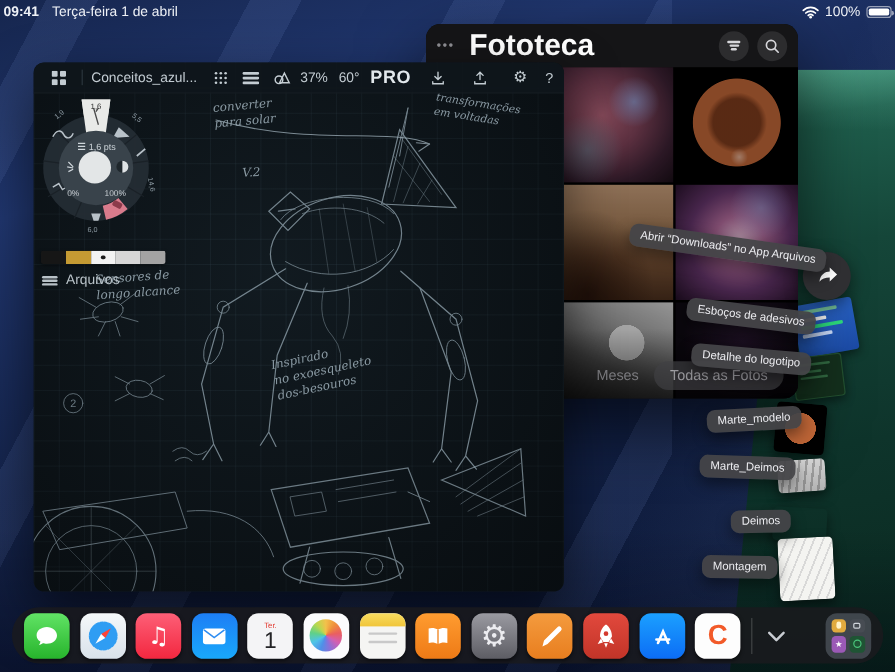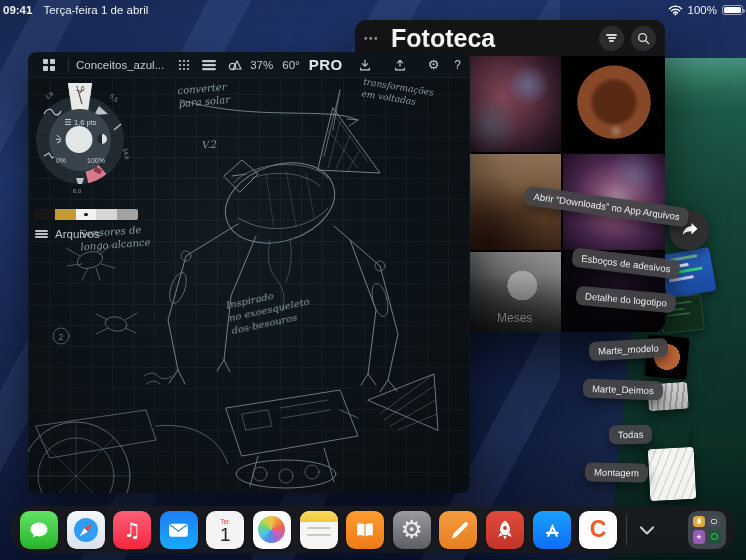--- a/index.html
+++ b/index.html
@@ -228,20 +228,21 @@
       <div class="tile p-desert"></div>
       <div class="tile p-nebula2"></div>
       <div class="tile p-hidden1"></div>
       <div class="tile p-observatory"></div>
       <div class="tile p-dark"></div>
     </div>
     <div class="ft-dim"></div>
     <div class="ft-fade"></div>
     <div class="ft-seg">
       <span class="seg-plain">Meses</span>
+      <span class="seg-pill">Todas as Fotos</span>
     </div>
     <div class="ft-header">
       <span class="ft-more">•••</span>
       <span class="ft-title">Fototeca</span>
       <span class="ft-sp"></span>
       <span class="circle-btn filter-lines">
         <span>
             <i style="width:11px"></i>
             <i style="width:8px"></i>
             <i style="width:5px"></i>
@@ -457,21 +458,21 @@
   <div class="drag-label" style="left:572px;top:254px;transform:rotate(7deg)">Esboços de adesivos</div>
   <div class="drag-label" style="left:576px;top:290px;transform:rotate(5deg)">Detalhe do logotipo</div>
 
   <div class="thumb t-mars" style="left:646px;top:336px;width:42px;height:42px;transform:rotate(5deg)"></div>
   <div class="drag-label" style="left:589px;top:340px;transform:rotate(-3deg)">Marte_modelo</div>
 
   <div class="thumb t-gray" style="left:648px;top:383px;width:40px;height:27px;transform:rotate(-4deg)"></div>
   <div class="drag-label" style="left:583px;top:380px;transform:rotate(2deg)">Marte_Deimos</div>
 
   <div class="thumb t-tan" style="left:644px;top:423px;width:45px;height:28px;transform:rotate(3deg)"></div>
-  <div class="drag-label" style="left:609px;top:425px;transform:rotate(-1deg)">Todas</div>
+  <div class="drag-label" style="left:609px;top:425px;transform:rotate(-1deg)">Deimos</div>
 
   <div class="thumb t-white" style="left:649px;top:448px;width:46px;height:52px;transform:rotate(-3deg)"></div>
   <div class="drag-label" style="left:585px;top:463px;transform:rotate(1deg)">Montagem</div>
 
   <div class="dock">
     <div class="app a-msg">
       <svg width="24" height="24" viewBox="0 0 24 24">
         <path d="M12 4.5c-4.7 0-8.5 3-8.5 6.8 0 2.2 1.2 4.1 3.2 5.3-.1.9-.5 2-1.4 2.9 1.4-.2 2.6-.8 3.4-1.4.7.2 2.1.4 3.3.4 4.7 0 8.5-3 8.5-6.9S16.7 4.5 12 4.5z" fill="#fff"></path>
       </svg>
     </div>

